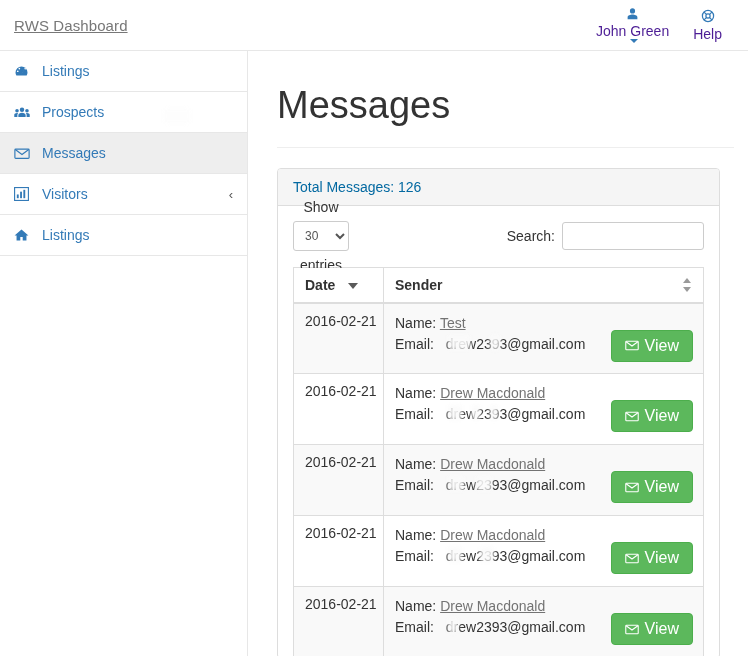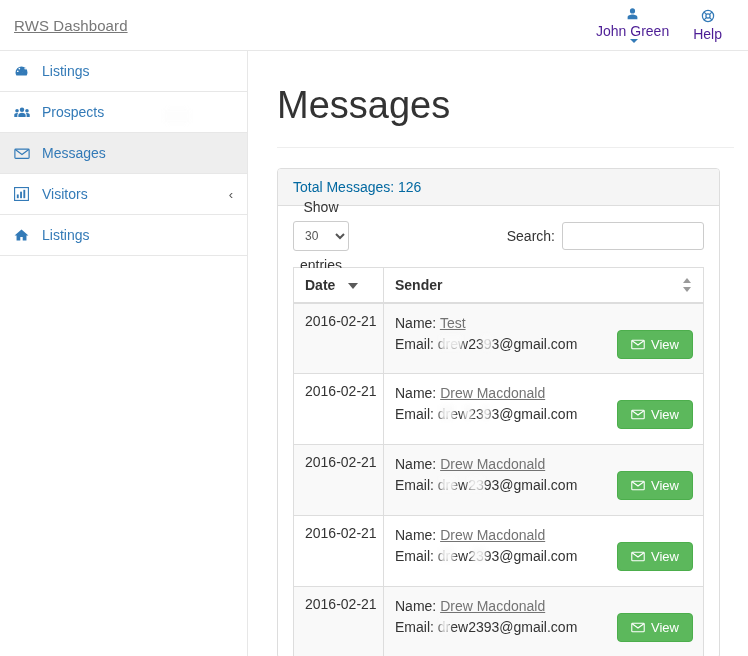--- a/index.html
+++ b/index.html
@@ -244,20 +244,21 @@
 
   td.c-date { text-align: left; white-space: nowrap; }
   td.c-sender { position: relative; padding-right: 96px; height: 71px; }
   .line { line-height: 21px; white-space: nowrap; }
   .lbl { color: #333333; }
   .nm { color: #737373; }
   .em {
     color: #333333;
     position: relative;
     display: inline-block;
+    margin-left: 8px;
   }
   .em .redact {
     position: absolute;
     top: 1px;
     height: 15px;
     background: rgba(250,250,250,.88);
     filter: blur(2.2px);
     border-radius: 2px;
   }
 
@@ -265,21 +266,21 @@
     position: absolute;
     right: 10px;
     top: 26px;
     display: inline-flex;
     align-items: center;
     gap: 6px;
     background: #5cb85c;
     border: 1px solid #4cae4c;
     border-radius: 4px;
     color: #ffffff;
-    font-size: 13px;
+    font-size: 16px;
     padding: 7px 13px;
     line-height: 1;
     white-space: nowrap;
     cursor: pointer;
     font-family: "Liberation Sans", sans-serif;
   }
   .btn-view svg { display: block; }
 </style>
 </head>
 <body>

